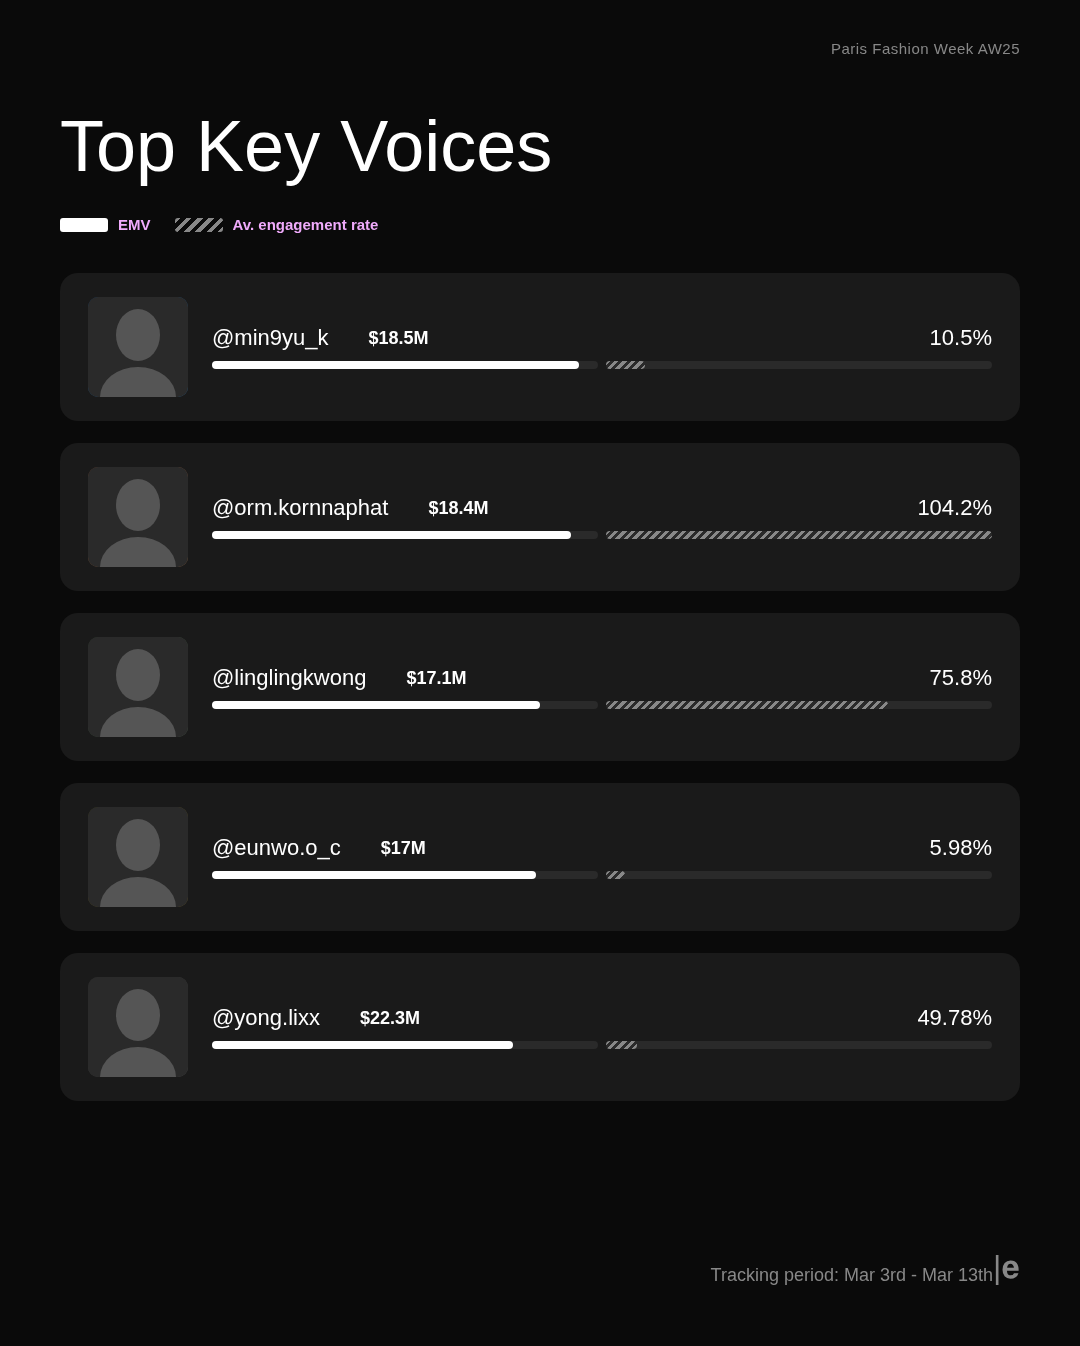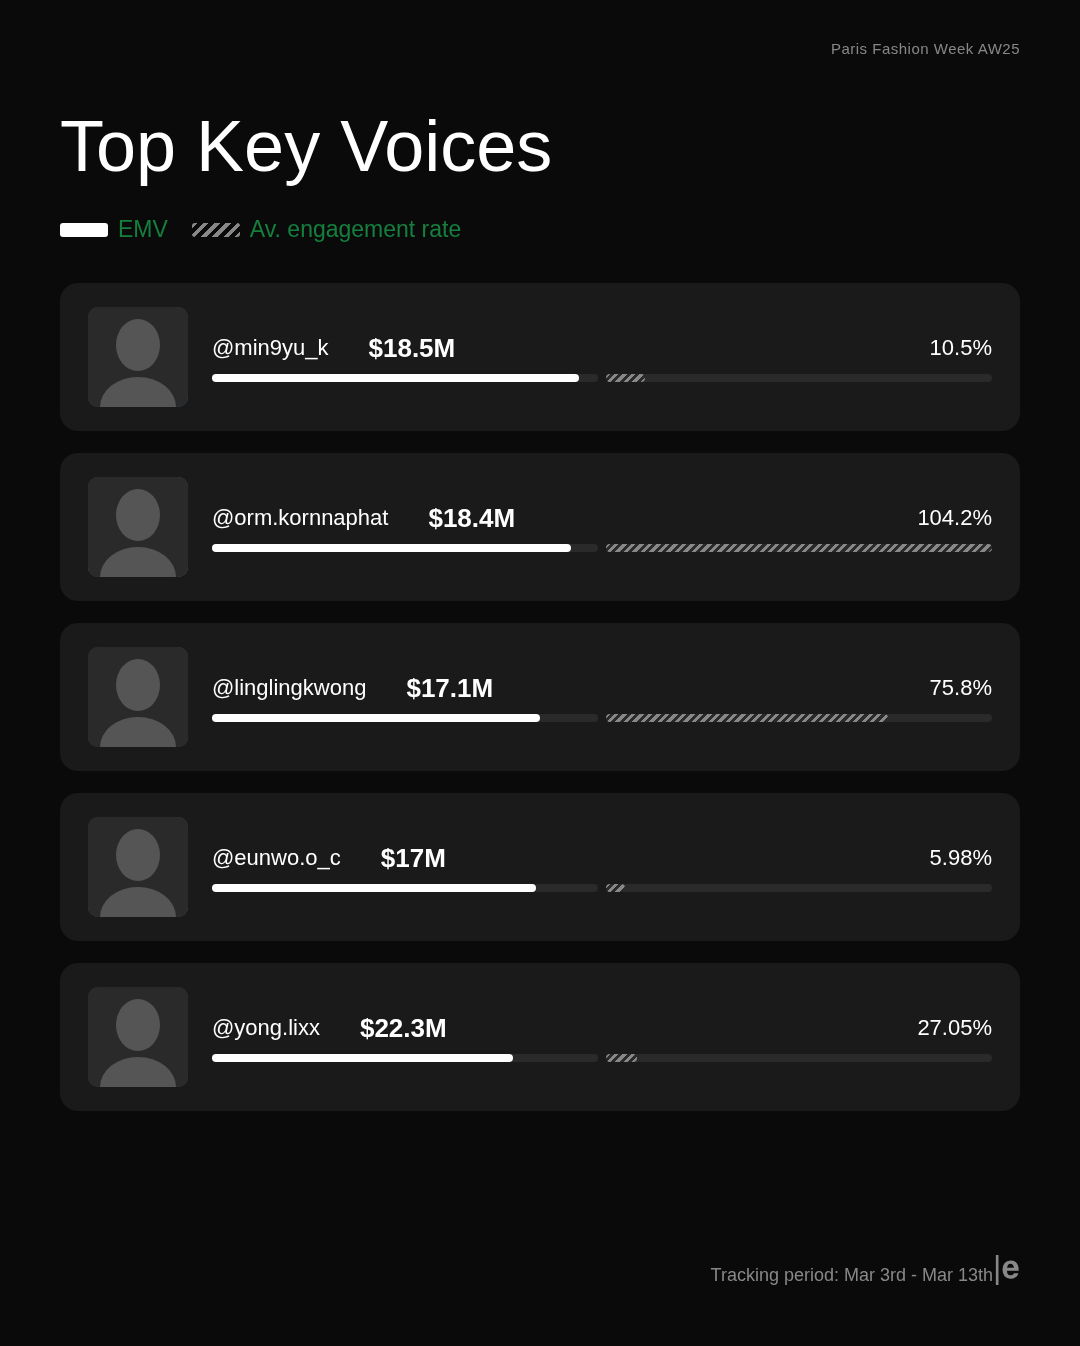--- a/index.html
+++ b/index.html
@@ -57,22 +57,23 @@
       background: repeating-linear-gradient(
         135deg,
         #888 0px,
         #888 4px,
         transparent 4px,
         transparent 8px
       );
     }
 
     .legend-label {
-      color: #15803d;
-      font-size: 23px;
+      color: #f0abfc;
+      font-size: 15px;
+      font-weight: bold;
     }
 
     .card {
       background: #1a1a1a;
       border-radius: 18px;
       padding: 24px 28px;
       margin-bottom: 22px;
       display: flex;
       align-items: center;
       gap: 24px;
@@ -101,21 +102,21 @@
       gap: 31px;
     }
 
     .username {
       font-size: 22px;
       font-weight: 500;
       color: #ffffff;
     }
 
     .emv {
-      font-size: 26px;
+      font-size: 18px;
       font-weight: 600;
       color: #ffffff;
     }
 
     .engagement {
       font-size: 22px;
       font-weight: 400;
       color: #ffffff;
     }
 
@@ -313,21 +314,21 @@
       <rect width="100" height="100" fill="#2a2a2a"></rect>
       <ellipse cx="50" cy="38" rx="22" ry="26" fill="#555"></ellipse>
       <ellipse cx="50" cy="100" rx="38" ry="30" fill="#555"></ellipse>
     </svg></div>
       <div class="card-content">
         <div class="card-top-row">
           <div class="user-emv-group">
             <span class="username">@yong.lixx</span>
             <span class="emv">$22.3M</span>
           </div>
-          <span class="engagement">27.05%</span>
+          <span class="engagement">49.78%</span>
         </div>
         <div class="bars-container">
           <div class="bar-section" style="position: relative; height: 8px; background: rgb(42, 42, 42); border-radius: 4px;">
             <div class="bar-fill-solid" style="width: 78%;"></div>
           </div>
           <div class="bar-section" style="position: relative; height: 8px; background: rgb(42, 42, 42); border-radius: 4px;">
             <div class="bar-fill-hatched" style="width: 8%;"></div>
           </div>
         </div>
       </div>

